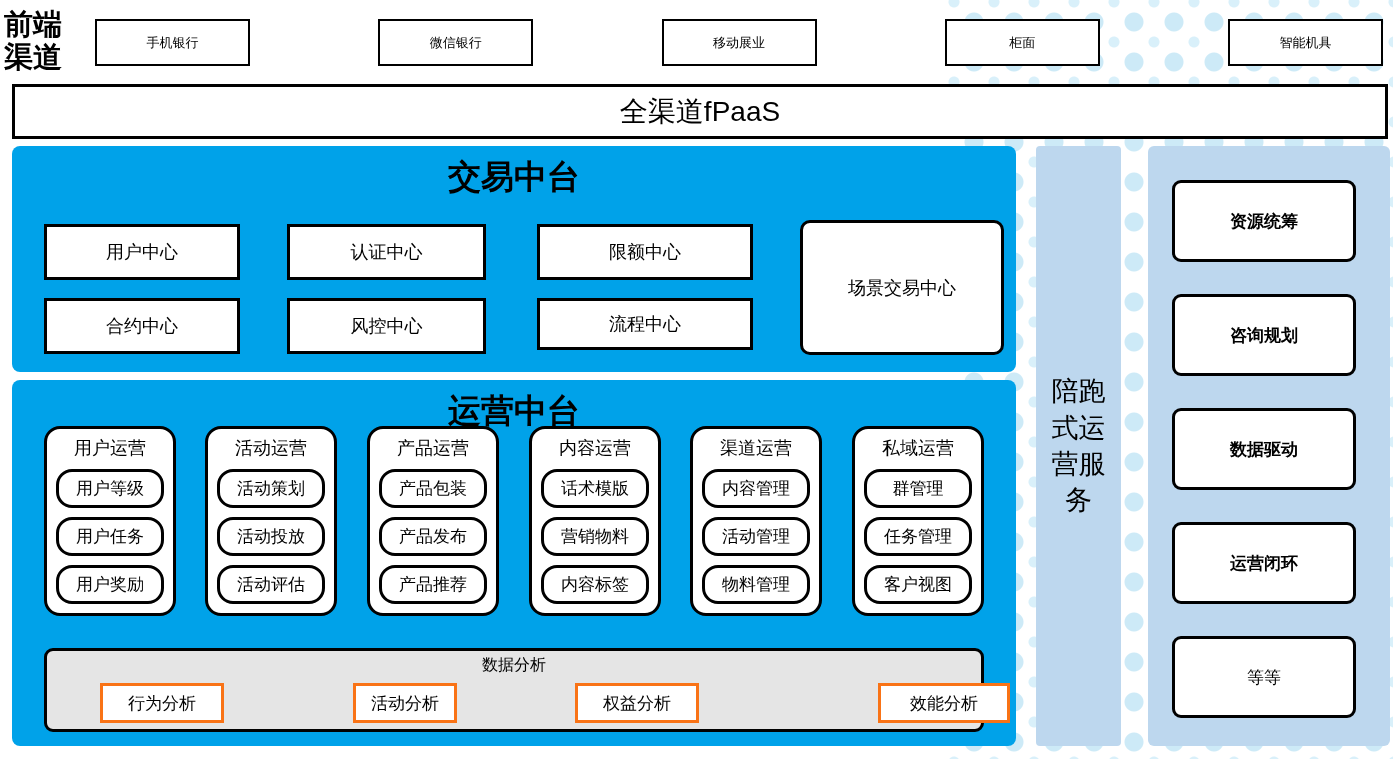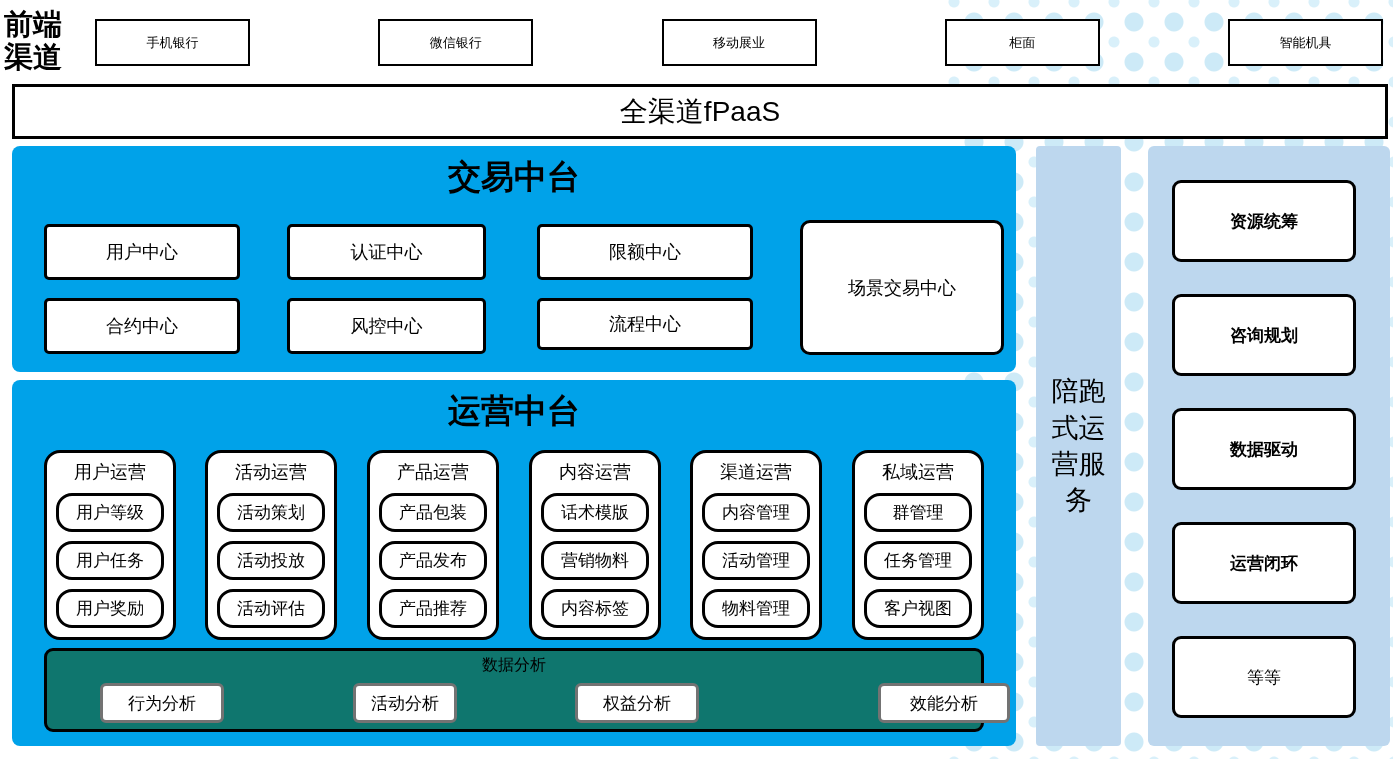--- a/index.html
+++ b/index.html
@@ -47,55 +47,55 @@
     border-radius:8px;
   }
   .panel.trade { top:146px; height:226px; }
   .panel.ops   { top:380px; height:366px; }
   .ptitle {
     text-align:center; padding-top:9px;
     font-family:"Liberation Serif","DejaVu Serif",serif;
     font-weight:bold; font-size:33px;
   }
   .wbox {
-    position:absolute; background:#fff; border:3px solid #000; border-radius:5px;
+    position:absolute; background:#fff; border:3px solid #000; border-radius:0;
     display:flex; align-items:center; justify-content:center; font-size:18px;
   }
   .t1 { left:32px;  top:78px;  width:196px; height:56px; }
   .t2 { left:275px; top:78px;  width:199px; height:56px; }
   .t3 { left:525px; top:78px;  width:216px; height:56px; }
   .t4 { left:32px;  top:152px; width:196px; height:56px; }
   .t5 { left:275px; top:152px; width:199px; height:56px; }
   .t6 { left:525px; top:152px; width:216px; height:52px; }
   .tall { left:788px; top:74px; width:204px; height:135px; border-radius:10px; }
 
   
   .ops-col {
-    position:absolute; top:70px; width:132px; height:190px;
+    position:absolute; top:46px; width:132px; height:190px;
     background:#fff; border:3px solid #000; border-radius:16px;
     text-align:center; padding-top:7px;
   }
   .c0 { left:32px; } .c1 { left:193px; } .c2 { left:355px; }
   .c3 { left:517px; } .c4 { left:678px; } .c5 { left:840px; }
   .col-title { font-size:18px; margin-bottom:4px; }
   .col-item {
     width:108px; height:39px; margin:9px auto 0;
     background:#fff; border:3px solid #000; border-radius:16px;
     display:flex; align-items:center; justify-content:center; font-size:17px;
   }
 
   
   .analysis {
     position:absolute; left:32px; top:268px; width:940px; height:84px;
-    background:#0f766e; border:3px solid #000; border-radius:9px;
+    background:#e5e5e5; border:3px solid #000; border-radius:9px;
   }
   .analysis-title { text-align:center; font-size:16px; margin-top:4px; }
   .abox {
     position:absolute; top:32px; height:40px;
-    background:#fff; border:3px solid #737373; border-radius:6px;
+    background:#fff; border:3px solid #f97316; border-radius:0;
     display:flex; align-items:center; justify-content:center; font-size:17px;
   }
   .a0 { left:53px;  width:124px; }
   .a1 { left:306px; width:104px; }
   .a2 { left:528px; width:124px; }
   .a3 { left:816px; width:132px;margin-left:15px; }
 
   
   .service-bar {
     position:absolute; left:1036px; top:146px; width:85px; height:600px;

